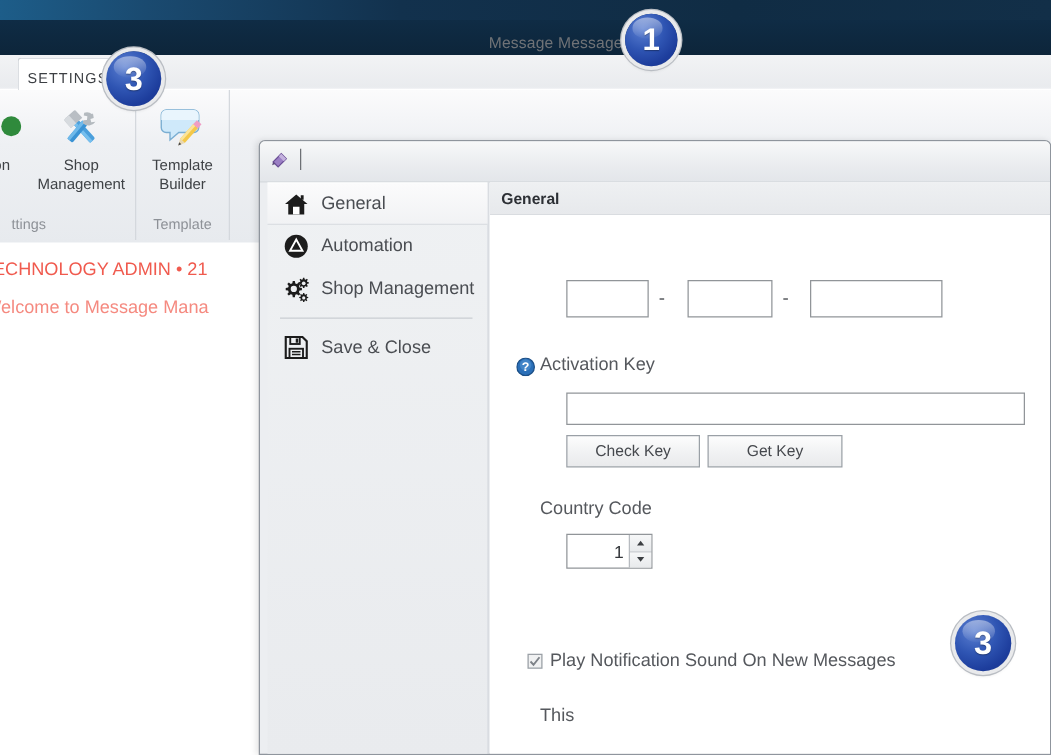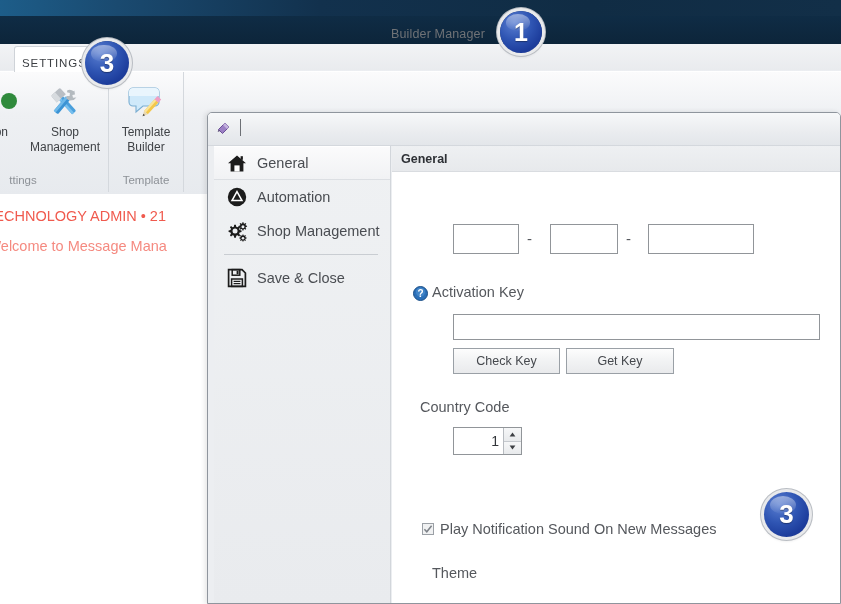--- a/index.html
+++ b/index.html
@@ -296,21 +296,21 @@
   .badge-3b{ left: 764px; top: 492px; width: 45px; height: 45px; font-size: 26px; }
 </style>
 </head>
 <body>
 
 <div id="screen">
 
   <div class="app-titlebar"></div>
   <div class="app-titlebar-lower"></div>
   <div class="app-caption-bar"></div>
-  <div class="app-caption-text">Builder Manager</div>
+  <div class="app-caption-text">Message Message</div>
 
   <div class="ribbon-strip"></div>
   <div class="ribbon-tabrow"></div>
   <div class="ribbon-body"></div>
 
   <div class="ribbon-tab-active"></div>
   <div class="ribbon-tab-label">SETTINGS</div>
 
   <div class="ribbon-group rg-settings">
     <div class="ribbon-group-title">ttings</div>
@@ -466,21 +466,21 @@
           <text x="7.5" y="11.2" font-family="Liberation Sans, sans-serif" font-size="10" font-weight="bold" fill="#ffffff" text-anchor="middle">?</text>
         </svg>
       </span>
       <div class="form-label" style="left:40px; top:138px;">Activation Key</div>
 
       <div class="txtbox" style="left:61px; top:168px; width:367px; height:26px;"></div>
 
       <button class="btn" style="left:61px; top:202px; width:107px; height:26px;">Check Key</button>
       <button class="btn" style="left:174px; top:202px; width:108px; height:26px;">Get Key</button>
 
-      <div class="form-label" style="left:28px; top:253px;">Country Code</div>
+      <div class="form-label" style="left:40px; top:253px;">Country Code</div>
 
       <div class="spin-wrap" style="left:61px; top:281px; width:69px; height:28px;">
         <div class="spin-val">1</div>
         <div class="spin-btns">
           <div class="spin-b">
             <svg width="7" height="5" viewBox="0 0 7 5">
                 <polygon points="3.5,0.6 6.4,4.4 0.6,4.4" fill="#3c3f43"></polygon>
               </svg>
           </div>
           <div class="spin-b">
@@ -494,21 +494,21 @@
 
       <div class="chk-row" style="left:30px; top:375px;">
         <span class="chk-box">
           <svg width="10" height="10" viewBox="0 0 10 10">
             <polyline points="1.4,5.2 3.8,7.8 8.6,1.8" fill="none" stroke="#7d8288" stroke-width="1.5"></polyline>
           </svg>
         </span>
         <span class="chk-label">Play Notification Sound On New Messages</span>
       </div>
 
-      <div class="form-label" style="left:40px; top:419px;">Theme</div>
+      <div class="form-label" style="left:40px; top:419px;">This</div>
 
     </div>
   </div>
 
   <div class="badge badge-1">
     <span class="badge-num">1</span>
   </div>
   <div class="badge badge-3a">
     <span class="badge-num">3</span>
   </div>

